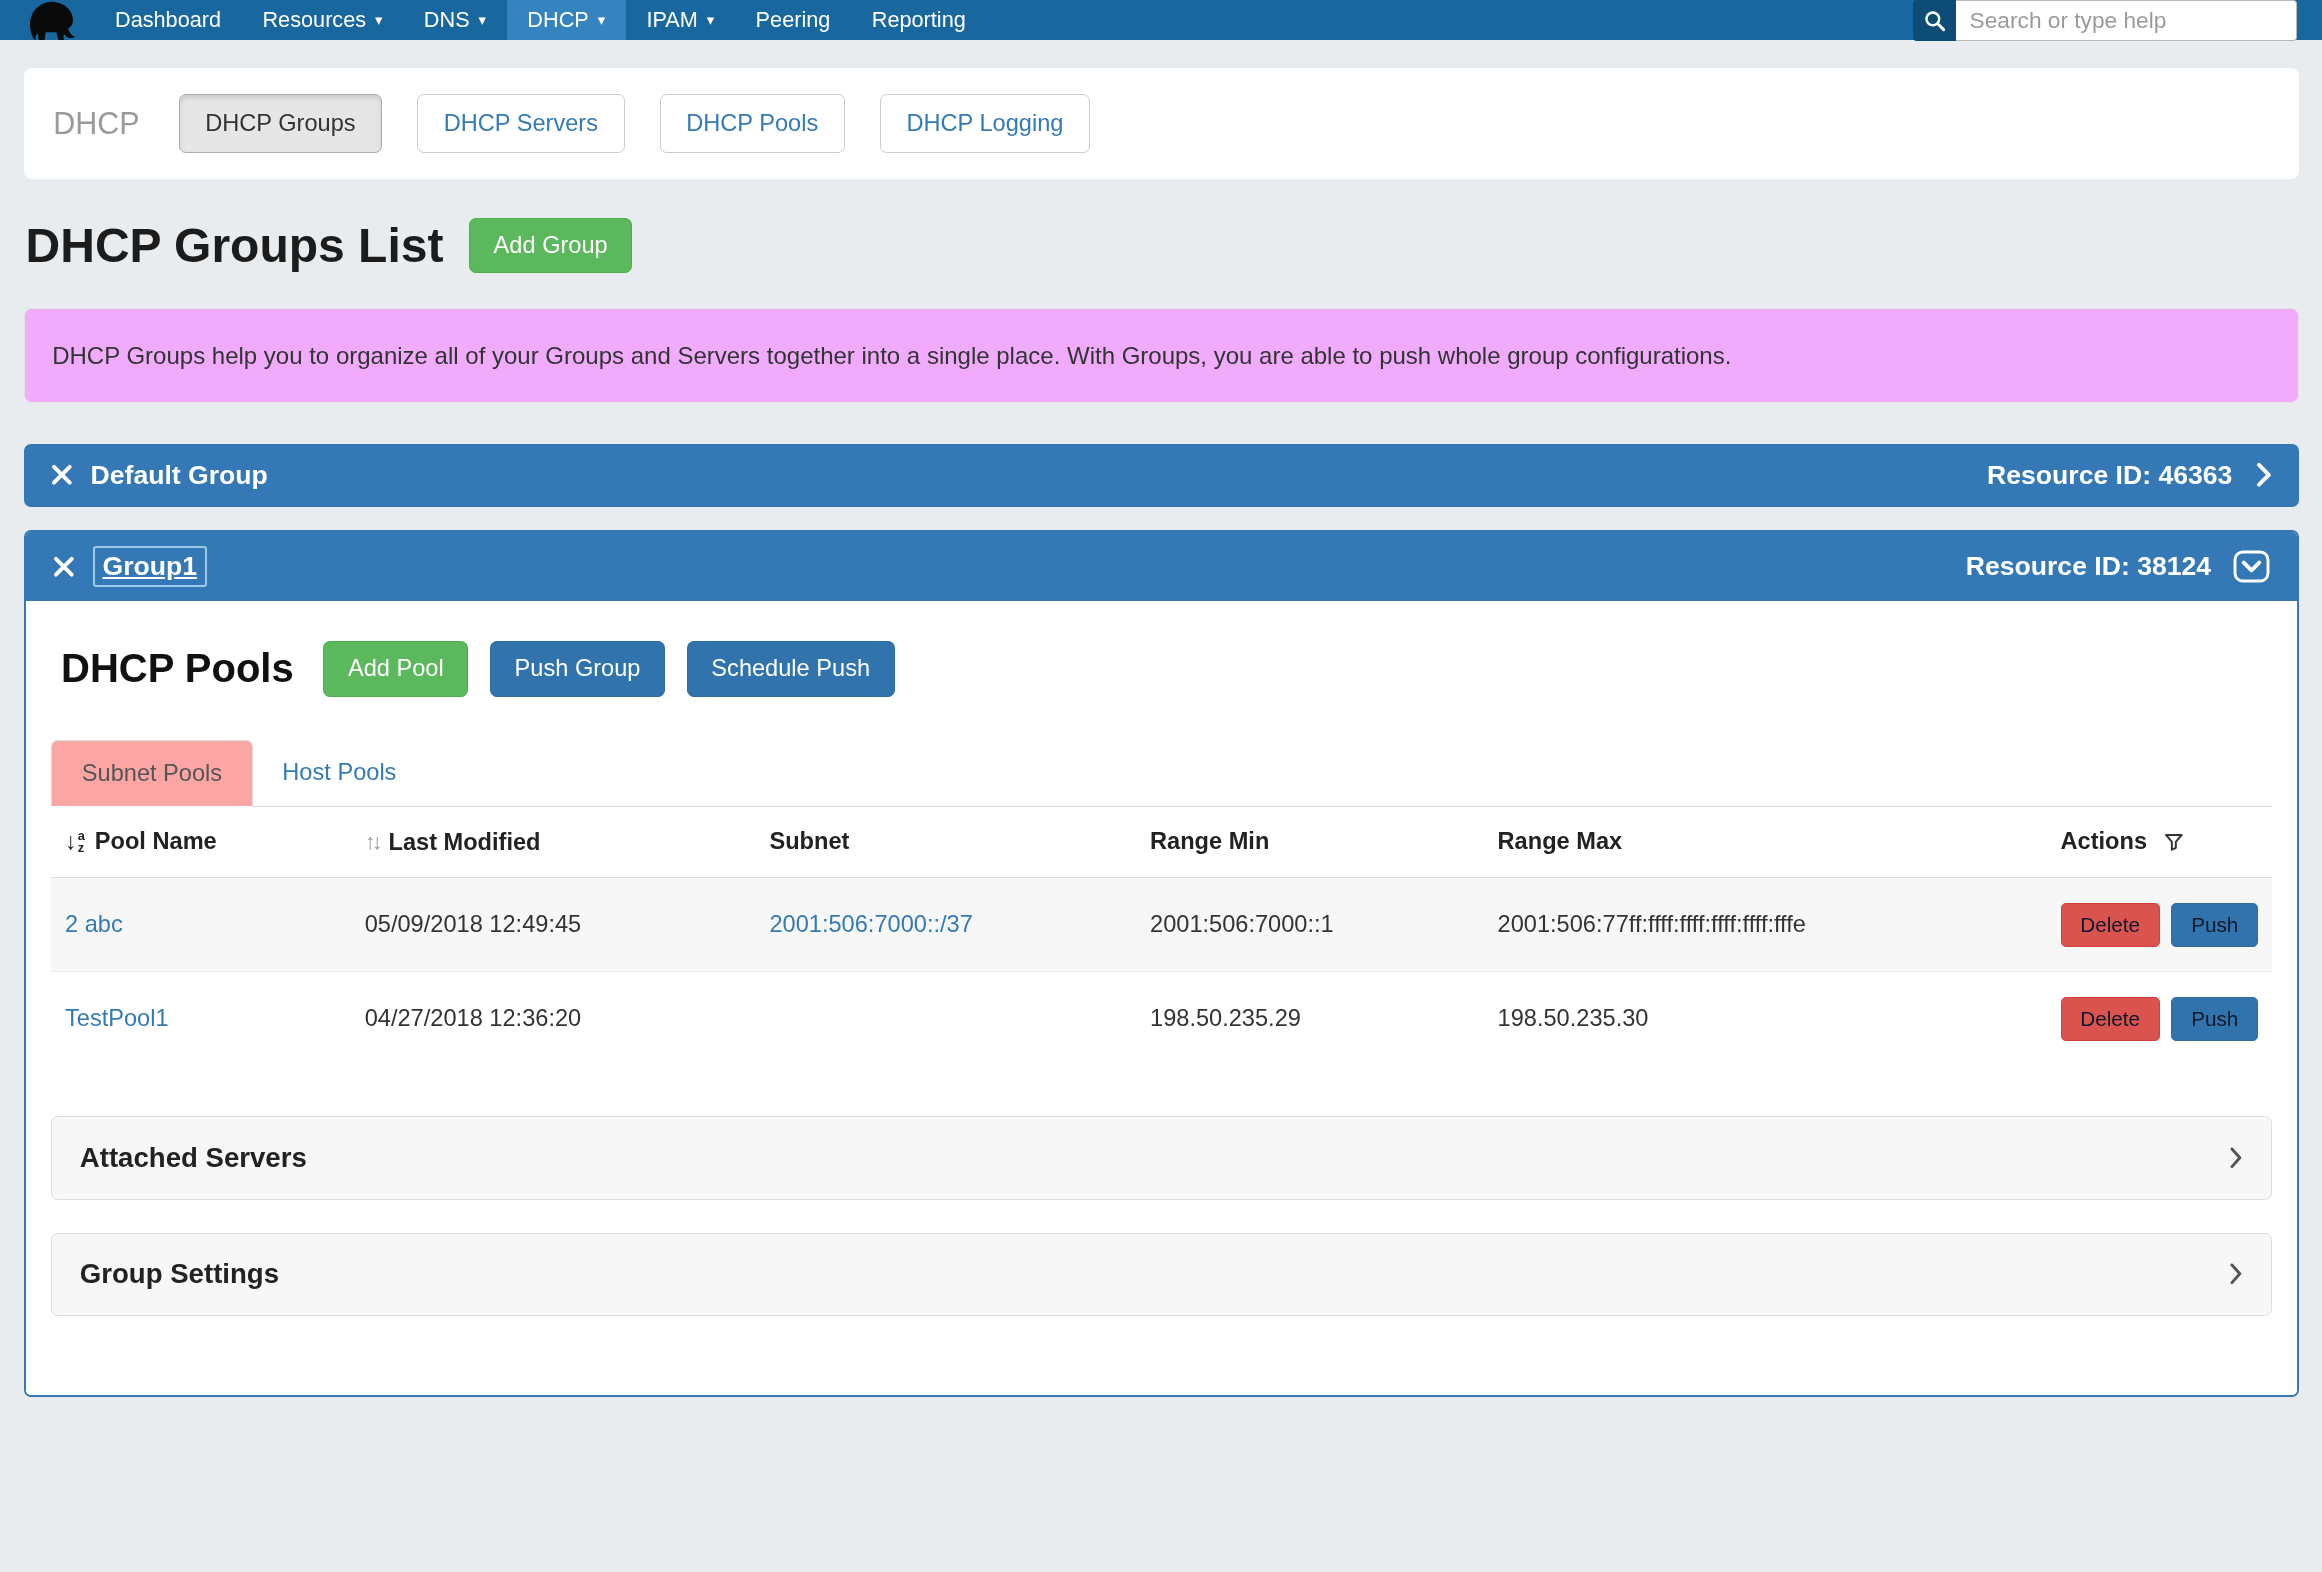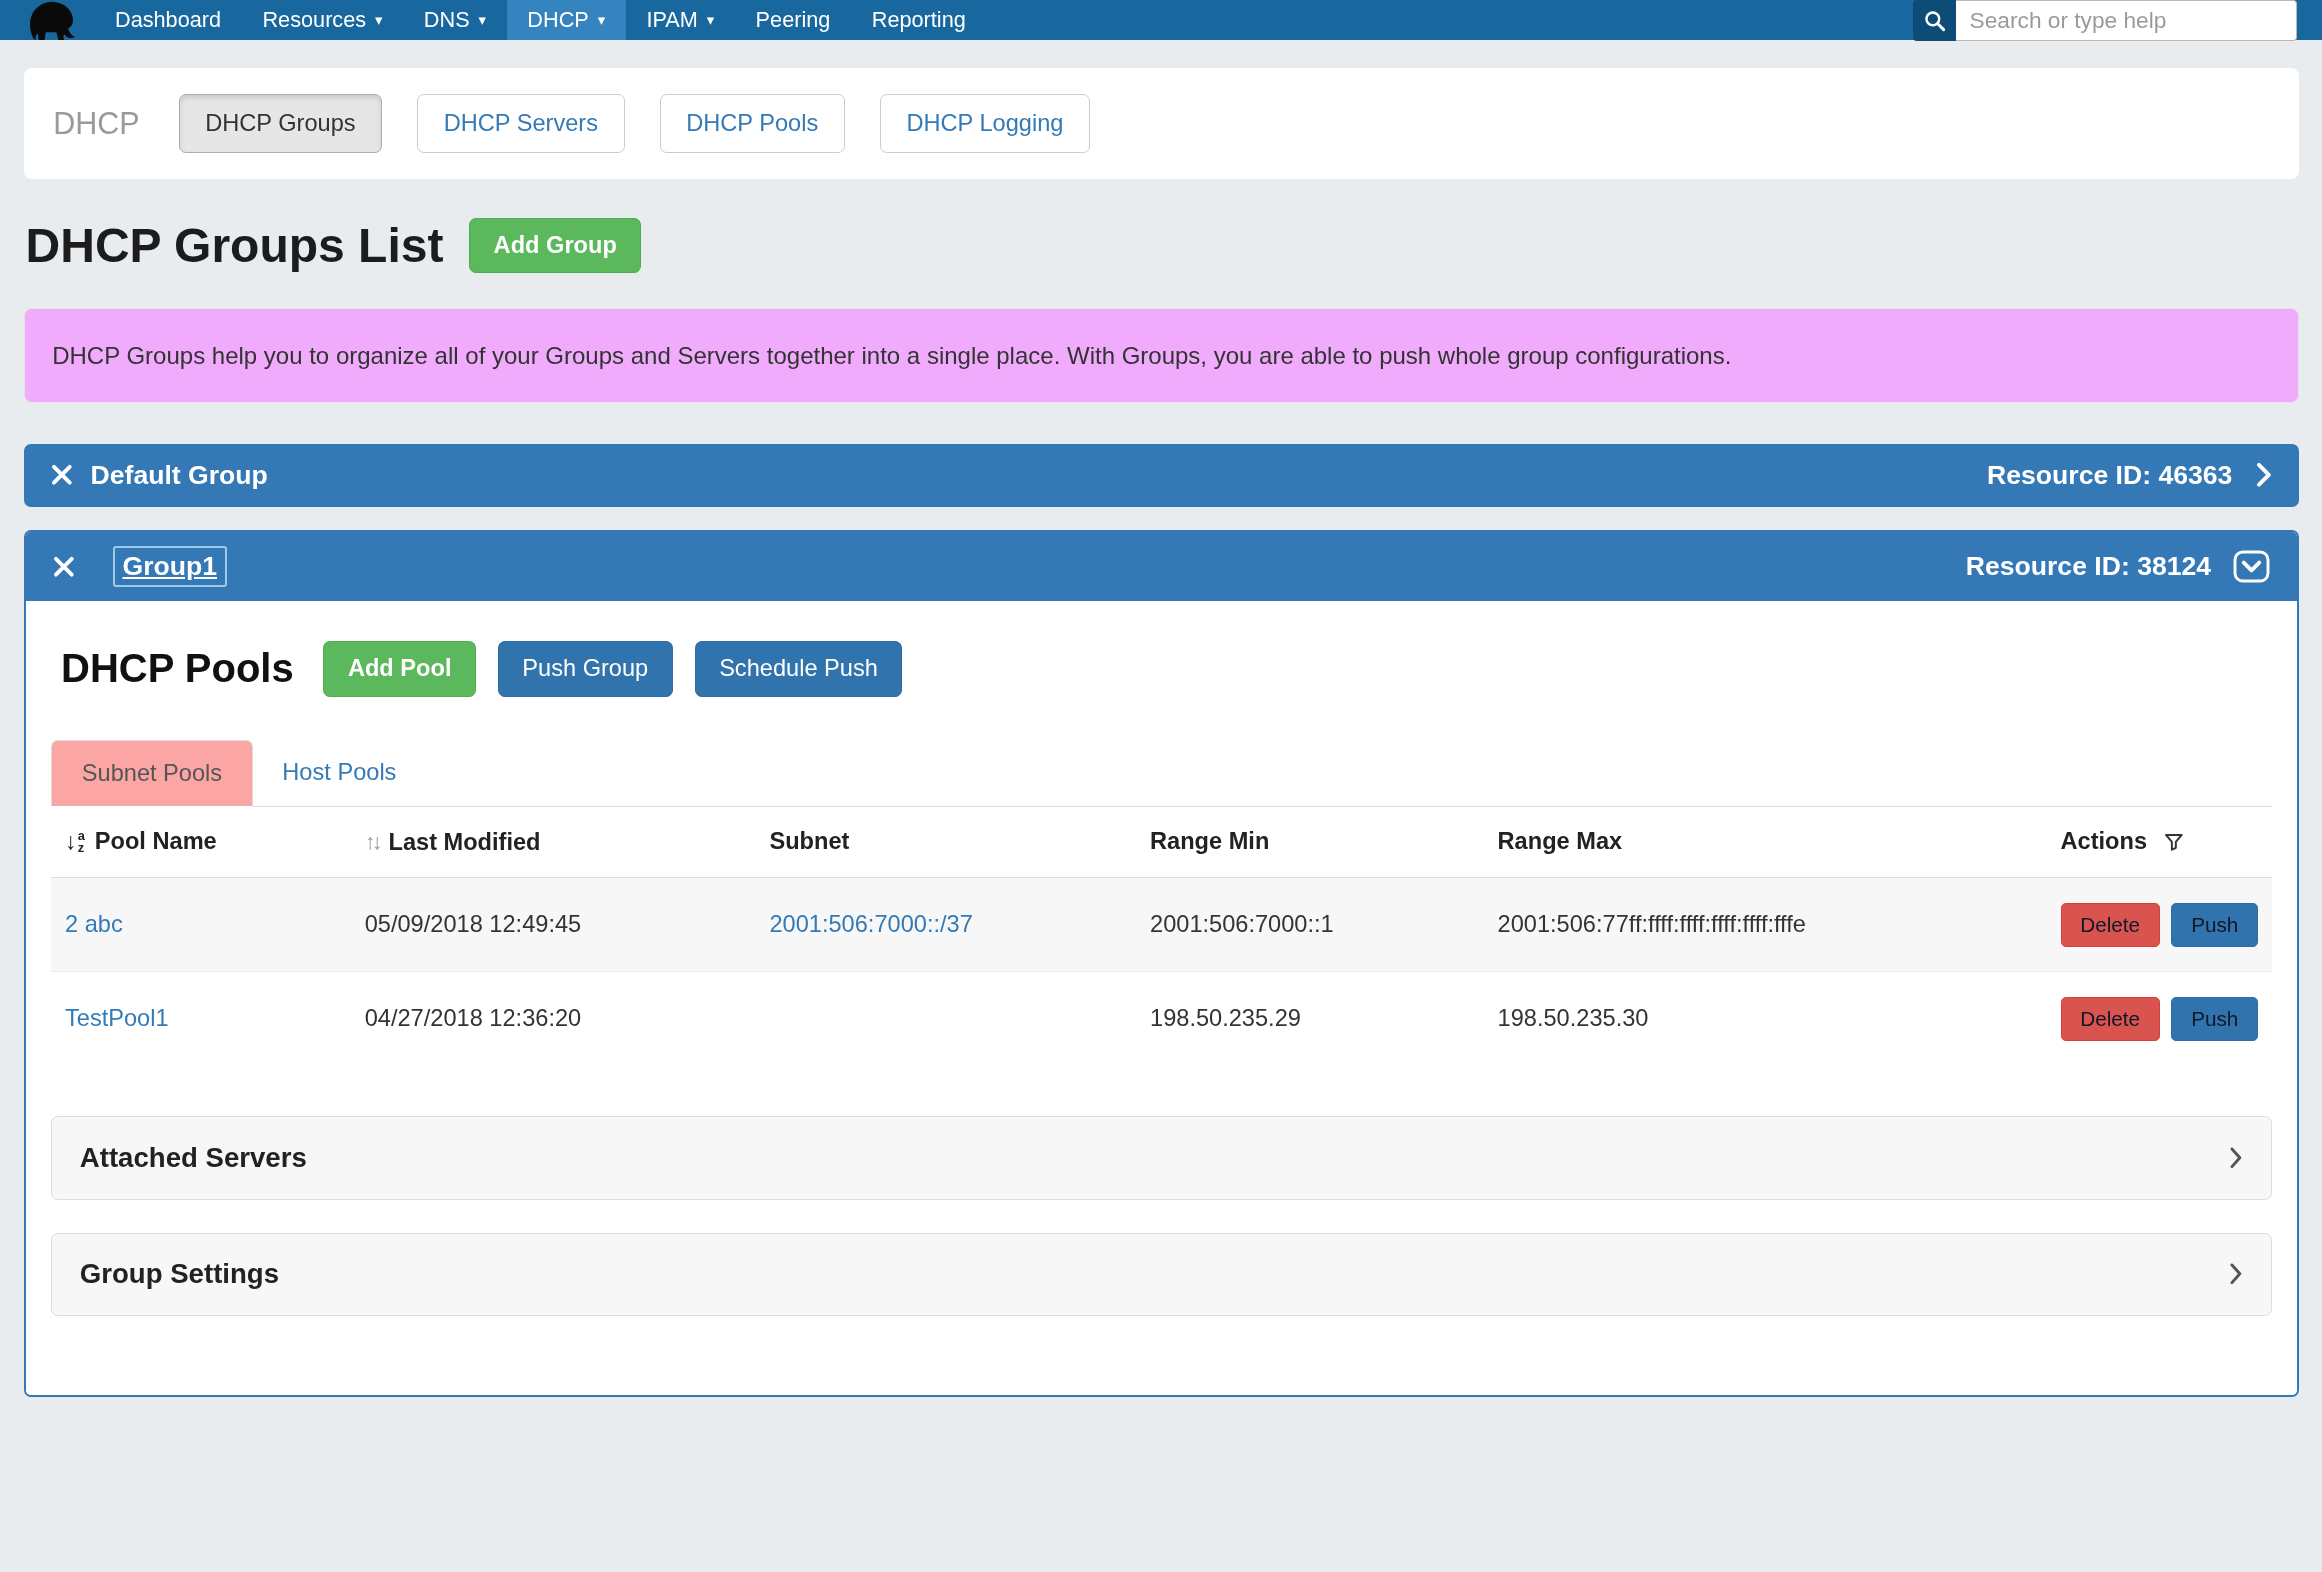--- a/index.html
+++ b/index.html
@@ -30,35 +30,35 @@
   .subnav-btn{font-family:inherit;font-size:23.6px;padding:14.8px 25.6px;border-radius:6.9px;
               border:1px solid #ccc;background:#fff;color:#337ab7;margin-right:35px;cursor:pointer;}
   .subnav-btn.active{background:#e6e6e6;border-color:#adadad;color:#333;
                      box-shadow:inset 0 3px 4.9px rgba(0,0,0,.12);}
 
   
   .title-row{margin:39px 0 0 2px;display:flex;align-items:flex-start;}
   h1{font-size:48px;font-weight:bold;color:#1c1c1c;margin:0 25.6px 0 0;}
   .btn{font-family:inherit;font-size:23.6px;padding:12.8px 23.6px;border-radius:6.9px;color:#fff;
        border:1px solid transparent;cursor:pointer;white-space:nowrap;}
-  .btn-green{background:#5cb85c;border-color:#4cae4c;font-weight:bold;}
+  .btn-green{background:#5cb85c;border-color:#4cae4c;}
   .btn-blue{background:#3174ad;border-color:#2e6da4;}
 
   
   .info-box{margin-top:35px;background:#f0abfc;border:1px solid #e3e3e3;border-radius:7.9px;
             padding:30.5px 27.6px;font-size:24px;color:#333;line-height:1.3;}
 
   
   .group-bar{background:#3478b6;height:63px;display:flex;align-items:center;
              padding:0 27.6px;color:#fff;}
   .group-bar.standalone{margin-top:41px;border-radius:6.9px;cursor:pointer;}
   .x-icon{display:flex;align-items:center;margin-right:17.7px;cursor:pointer;}
   .group-name{font-size:26.6px;font-weight:bold;}
   .group-link{font-size:26.6px;font-weight:bold;color:#fff;text-decoration:underline;
-              border:2px solid #9ccae9;border-radius:3px;padding:3px 7.9px;margin-left:20px;}
+              border:2px solid #9ccae9;border-radius:3px;padding:3px 7.9px;}
   .bar-right{margin-left:auto;display:flex;align-items:center;}
   .resource-id{font-size:26.6px;font-weight:bold;}
   .chev{display:flex;align-items:center;margin-left:23.6px;cursor:pointer;}
   .chev-box{display:flex;align-items:center;margin-left:21.7px;cursor:pointer;}
 
   .group-panel{margin-top:23.6px;border:2px solid #3478b6;border-radius:6.9px;overflow:hidden;
                background:#fff;}
   .group-panel .group-bar{height:69px;}
   .panel-body{background:#fff;padding:31.5px 25.6px 79px;}
 

